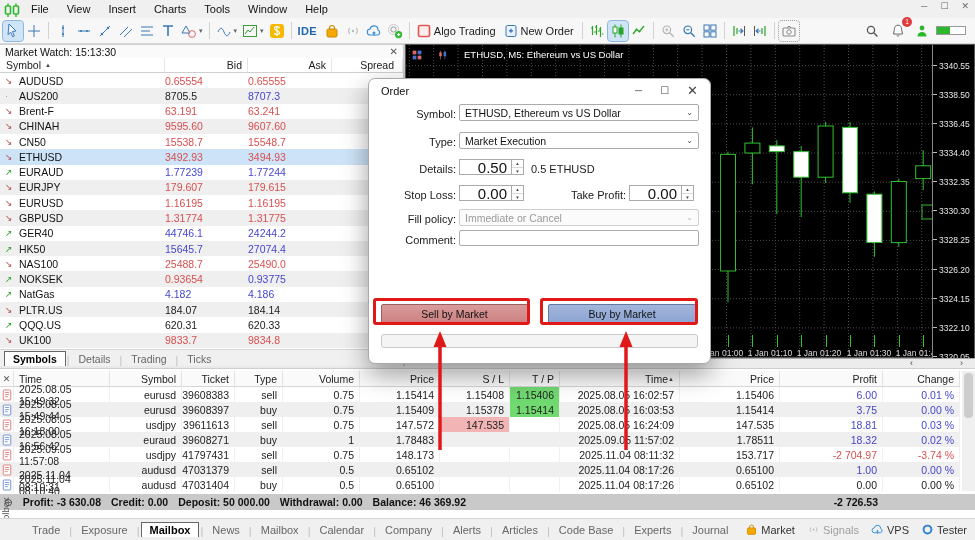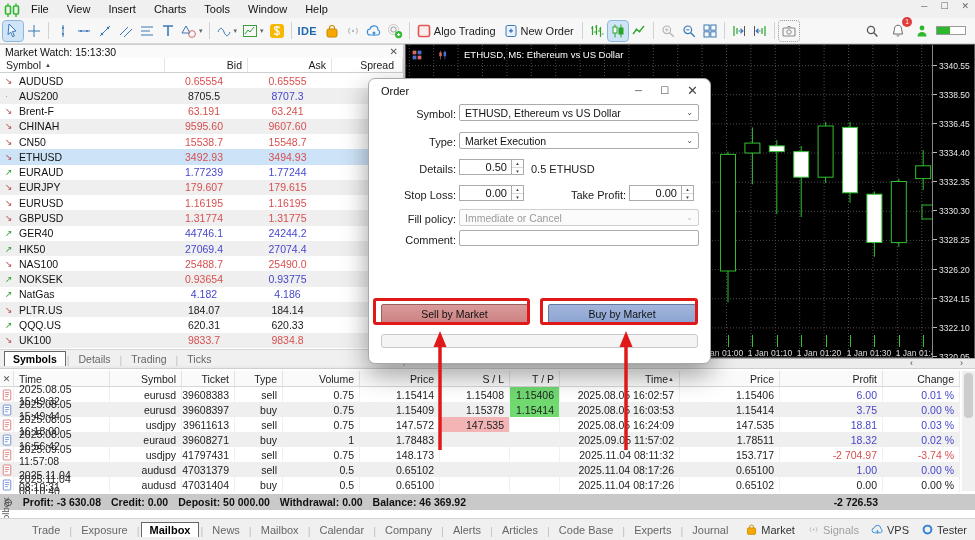--- a/index.html
+++ b/index.html
@@ -40,21 +40,21 @@
 .sort-up{font-size:6px;color:#444}
 #mw-rows{height:275px;overflow:hidden}
 .mwrow{display:flex;height:15.28px;align-items:center;font-size:10.5px}
 .mwrow.alt{background:#efefef}
 .mwrow.sel{background:#cde3f7}
 .mw-sym{width:165px;display:flex;align-items:center;padding-left:5px;gap:4px;color:#111}
 .trend{width:10px;font-size:9px;line-height:10px}
 .trend.down{color:#b35050}
 .trend.up{color:#2e9e2e}
 .trend.flat{color:#999}
-.mw-num{width:83px;text-align:center;padding-right:5px}
+.mw-num{width:83px;text-align:left;padding-right:5px}
 .mw-num+.mw-num{width:84px}
 .mw-spread{flex:1}
 .c-r{color:#d84f4f}
 .c-b{color:#4646cc}
 .c-k{color:#1a1a1a}
 #mw-tabs{position:absolute;left:0;bottom:0;width:100%;height:17px;background:#f0f0f0;border-top:1px solid #d5d5d5;display:flex;align-items:flex-end;padding-left:4px;font-size:10.5px;color:#666}
 .tab{padding:1px 8px;display:flex;align-items:center}
 .tab.active{background:#fff;border:1px solid #666;border-bottom:none;color:#000;font-weight:bold}
 .tabsep{color:#c0c0c0;padding:0 1px}
 
@@ -75,21 +75,21 @@
 
 #dialog{position:absolute;left:368px;top:78px;width:343px;height:286px;background:#fff;border:1px solid #a9a9a9;border-radius:7px;box-shadow:0 10px 26px rgba(0,0,0,.38);z-index:40}
 #d-title{position:absolute;left:12px;top:6px;font-size:11px;color:#111}
 #d-ctrls{position:absolute;right:12px;top:4px;display:flex;gap:18px;color:#444;font-size:10px;align-items:center}
 .d-label{position:absolute;left:8px;width:79px;text-align:right;color:#1a1a1a}
 .combo{position:absolute;left:90px;width:240px;height:17px;border:1px solid #ababab;border-radius:2px;background:#fff;display:flex;align-items:center;padding:0 5px;font-size:10.5px;color:#111}
 .combo .chev{margin-left:auto;color:#555;font-size:8px}
 .combo.disabled{background:#fbfbfb;border-color:#cfcfcf;color:#9a9a9a}
 .combo.disabled .chev{color:#bbb}
 .numwrap{position:absolute;display:flex}
-.numin{width:52px;height:16px;border:1px solid #ababab;border-right:none;text-align:right;padding-right:4px;font-size:11px;font-family:inherit;color:#111;background:#fff}
+.numin{width:52px;height:16px;border:1px solid #ababab;border-right:none;text-align:right;padding-right:4px;font-size:15px;font-family:inherit;color:#111;background:#fff}
 .spin{width:13px;height:16px;border:1px solid #ababab;display:flex;flex-direction:column}
 .spin span{flex:1;font-size:4.5px;line-height:7px;text-align:center;color:#444;border-bottom:1px solid #d8d8d8}
 .spin span:last-child{border-bottom:none}
 #d-comment{position:absolute;left:90px;top:151px;width:240px;height:16px;border:1px solid #ababab;border-radius:2px;font-family:inherit;font-size:10.5px;padding:0 4px}
 #d-quote{position:absolute;left:0;top:172px;width:100%;text-align:center;font-size:18px;color:#14141e;letter-spacing:.5px}
 .dbtn{position:absolute;top:225px;height:21px;border-radius:2px;text-align:center;line-height:19px;font-size:10.5px;color:#101010}
 #sell-btn{left:12px;width:147px;background:linear-gradient(#d99a9a,#cc8080);border:1px solid #9c5f5f}
 #buy-btn{left:179px;width:148px;background:linear-gradient(#a2b4da,#8ba3d2);border:1px solid #63799f}
 .annrect{position:absolute;top:219px;height:27px;border:3px solid #e11818;border-radius:3px;z-index:5}
 #ann-sell{left:4px;width:157px}
@@ -525,21 +525,21 @@
         </div>
         <div class="mw-num c-b">44746.1</div>
         <div class="mw-num c-b">24244.2</div>
         <div class="mw-spread"></div>
       </div>
       <div class="mwrow alt">
         <div class="mw-sym">
           <span class="trend up">↗</span>
           <span>HK50</span>
         </div>
-        <div class="mw-num c-b">27069.4</div>
+        <div class="mw-num c-b">15645.7</div>
         <div class="mw-num c-b">27074.4</div>
         <div class="mw-spread"></div>
       </div>
       <div class="mwrow">
         <div class="mw-sym">
           <span class="trend down">↘</span>
           <span>NAS100</span>
         </div>
         <div class="mw-num c-r">25488.7</div>
         <div class="mw-num c-r">25490.0</div>

